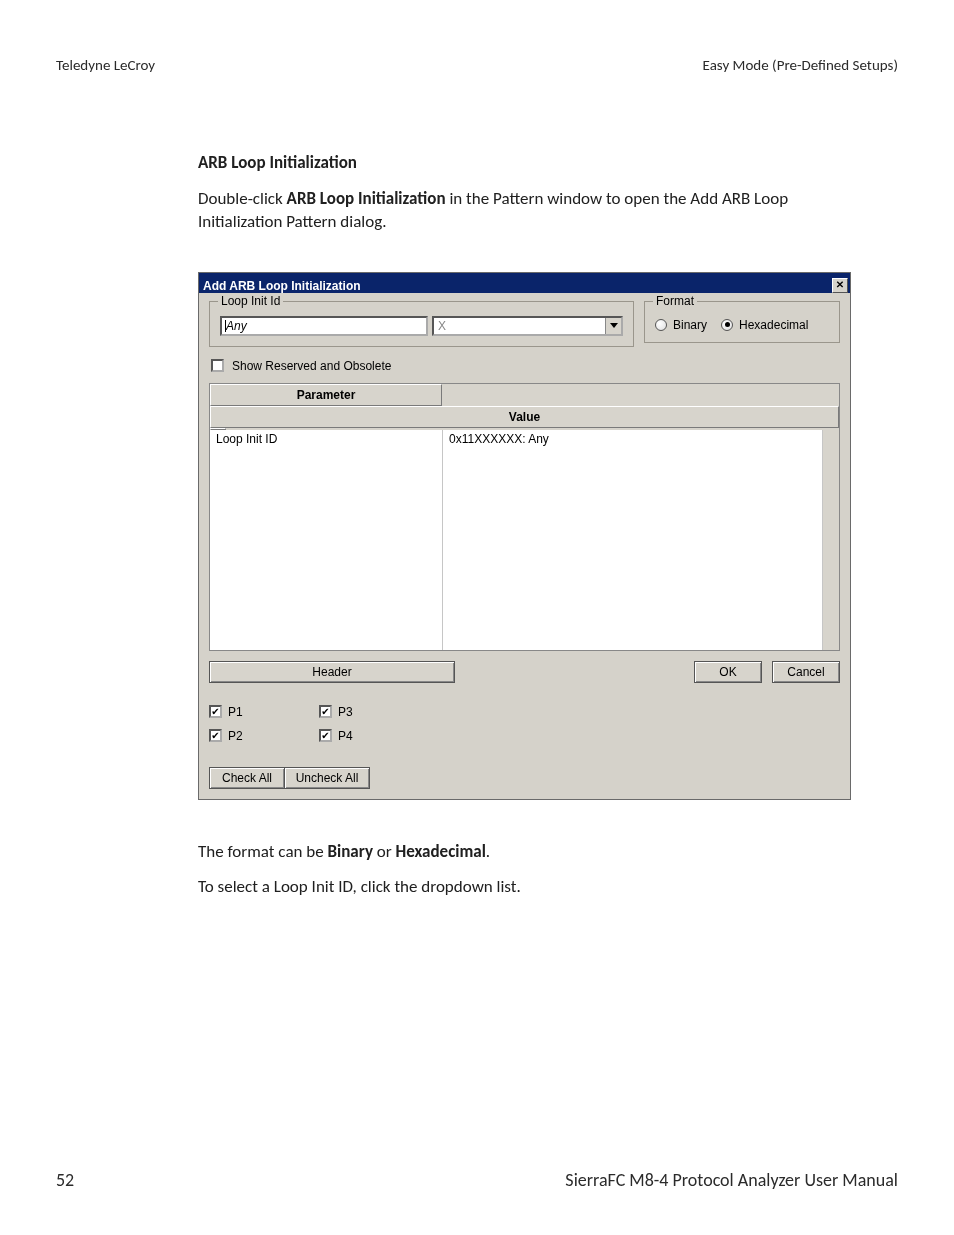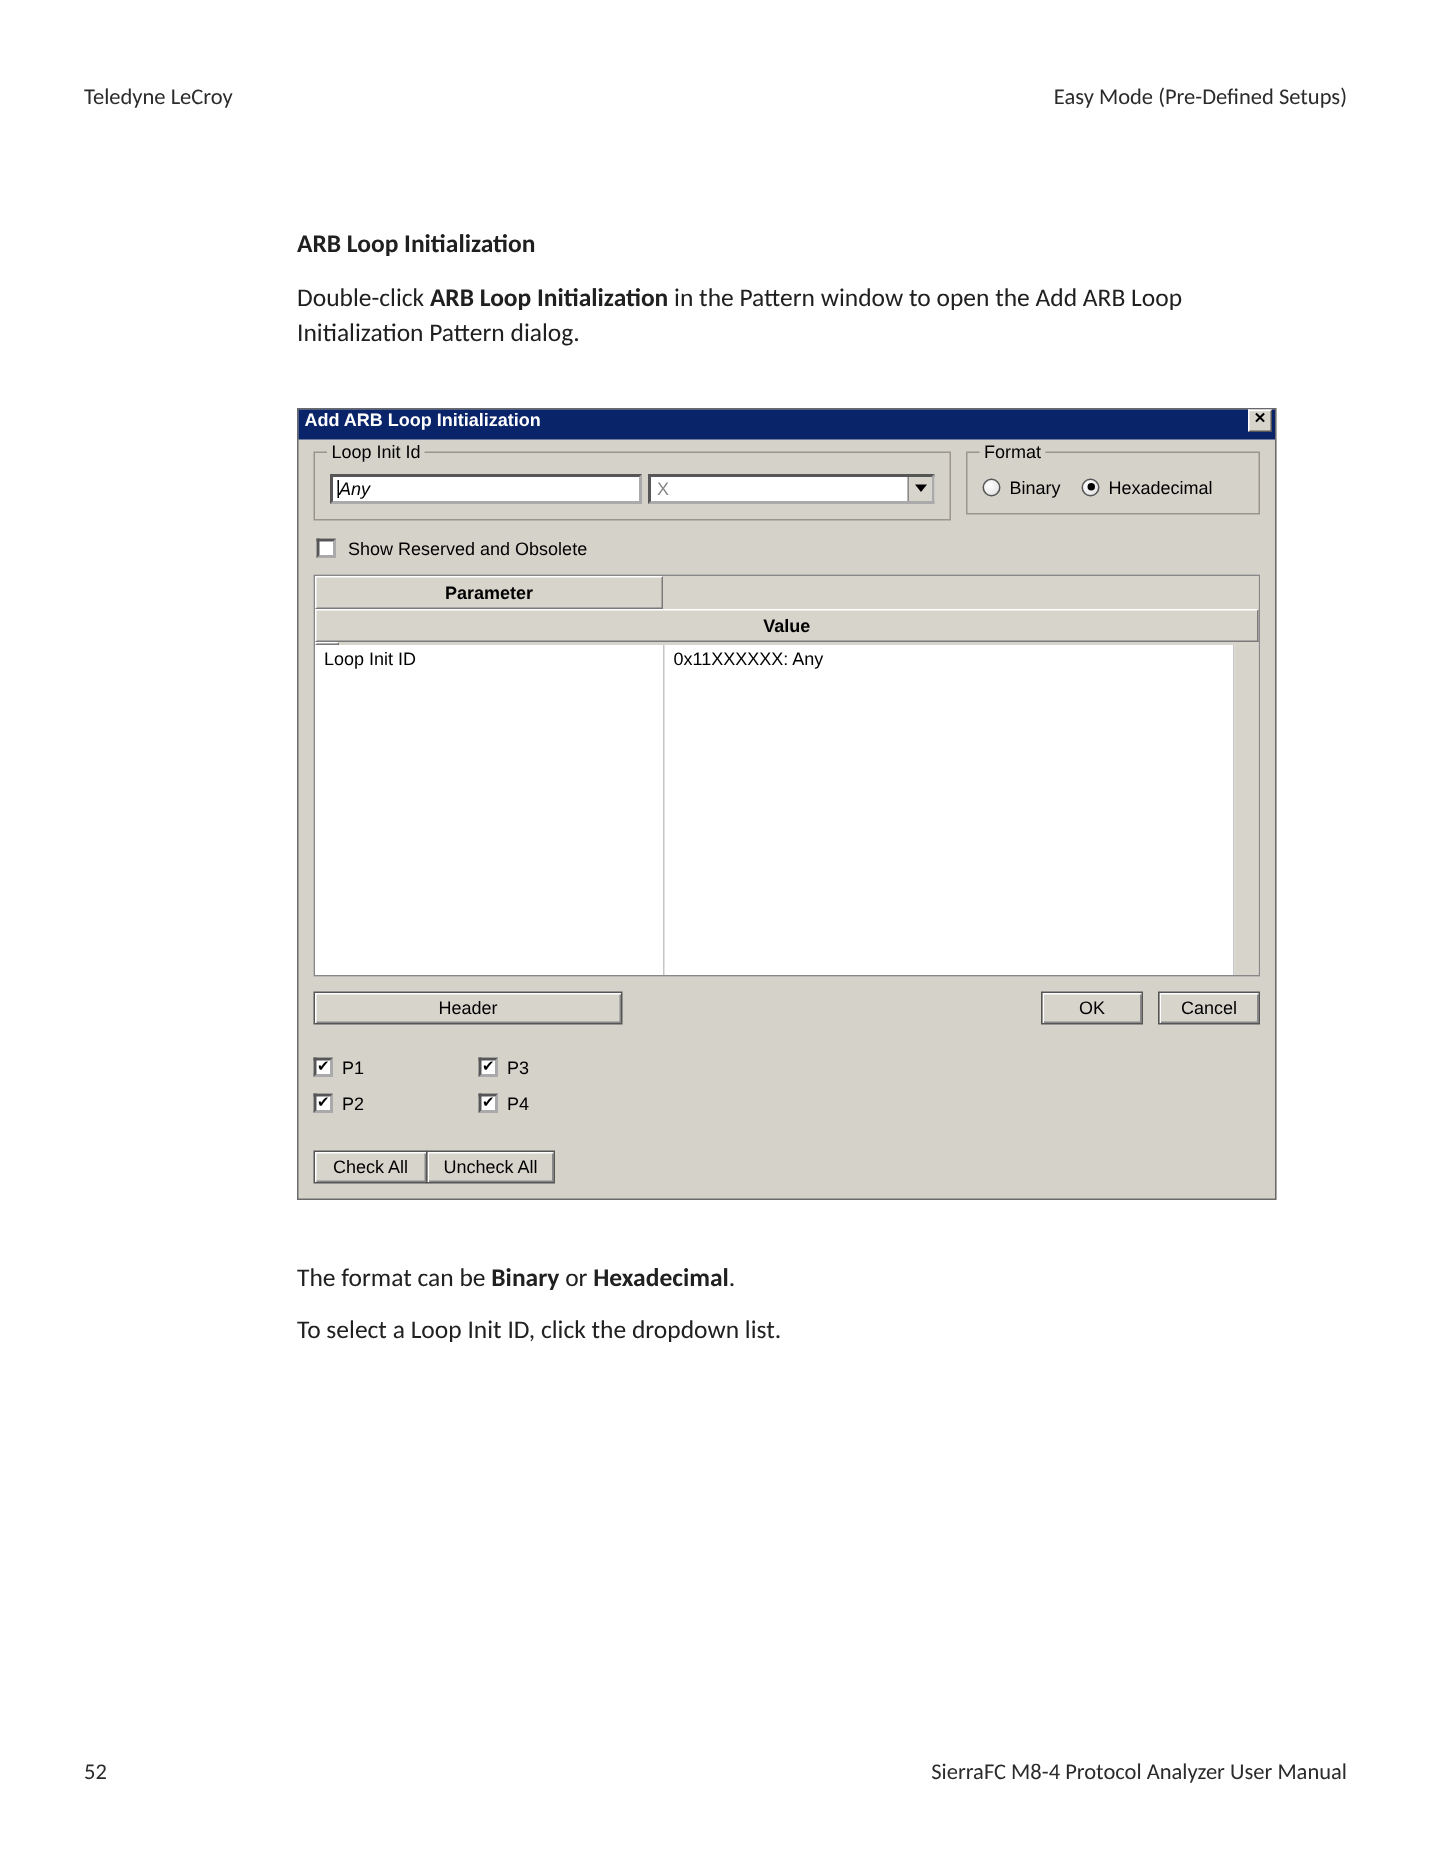--- a/index.html
+++ b/index.html
@@ -50,21 +50,21 @@
     background: #d5d2ca;
     font-family: Tahoma, "MS Sans Serif", Arial, sans-serif;
     font-size: 12px;
     color: #000;
   }
   .titlebar {
     height: 20px;
     background: #0a246a;
     color: #fff;
     display: flex;
-    align-items: flex-start;
+    align-items: flex-end;
     justify-content: space-between;
     padding: 0 2px 0 4px;
     font-weight: 700;
     font-size: 12px;
   }
   .close-btn {
     width: 16px; height: 15px;
     background: #d7d4cc;
     border: 1px solid #fff;
     border-right-color: #555;
@@ -230,21 +230,21 @@
   .btn {
     height: 22px;
     border: 1px solid #555;
     background: #d7d4cc;
     box-shadow: inset 1px 1px 0 #fff, inset -1px -1px 0 #888;
     padding: 0 10px;
     display: inline-flex;
     align-items: center; justify-content: center;
     font-size: 12px;
   }
-  .btn-header { width: 206px; justify-content: center; }
+  .btn-header { width: 246px; justify-content: center; }
   .btn-ok { width: 68px; margin-left: auto; }
   .btn-cancel { width: 68px; margin-left: 10px; }
 
   .ports {
     margin-top: 22px;
     display: grid;
     grid-template-columns: 110px 110px;
     row-gap: 10px;
   }
   .port-cell {
@@ -264,21 +264,21 @@
     margin-top: 40px;
   }
 
   .footer {
     position: absolute;
     bottom: 44px;
     left: 56px;
     right: 56px;
     display: flex;
     justify-content: space-between;
-    font-size: 15px;
+    font-size: 18px;
     color: #2b2b2b;
   }
 </style>
 </head>
 <body>
 
 <div class="page">
   <div class="top-row">
     <span>Teledyne LeCroy</span>
     <span>Easy Mode (Pre-Defined Setups)</span>

